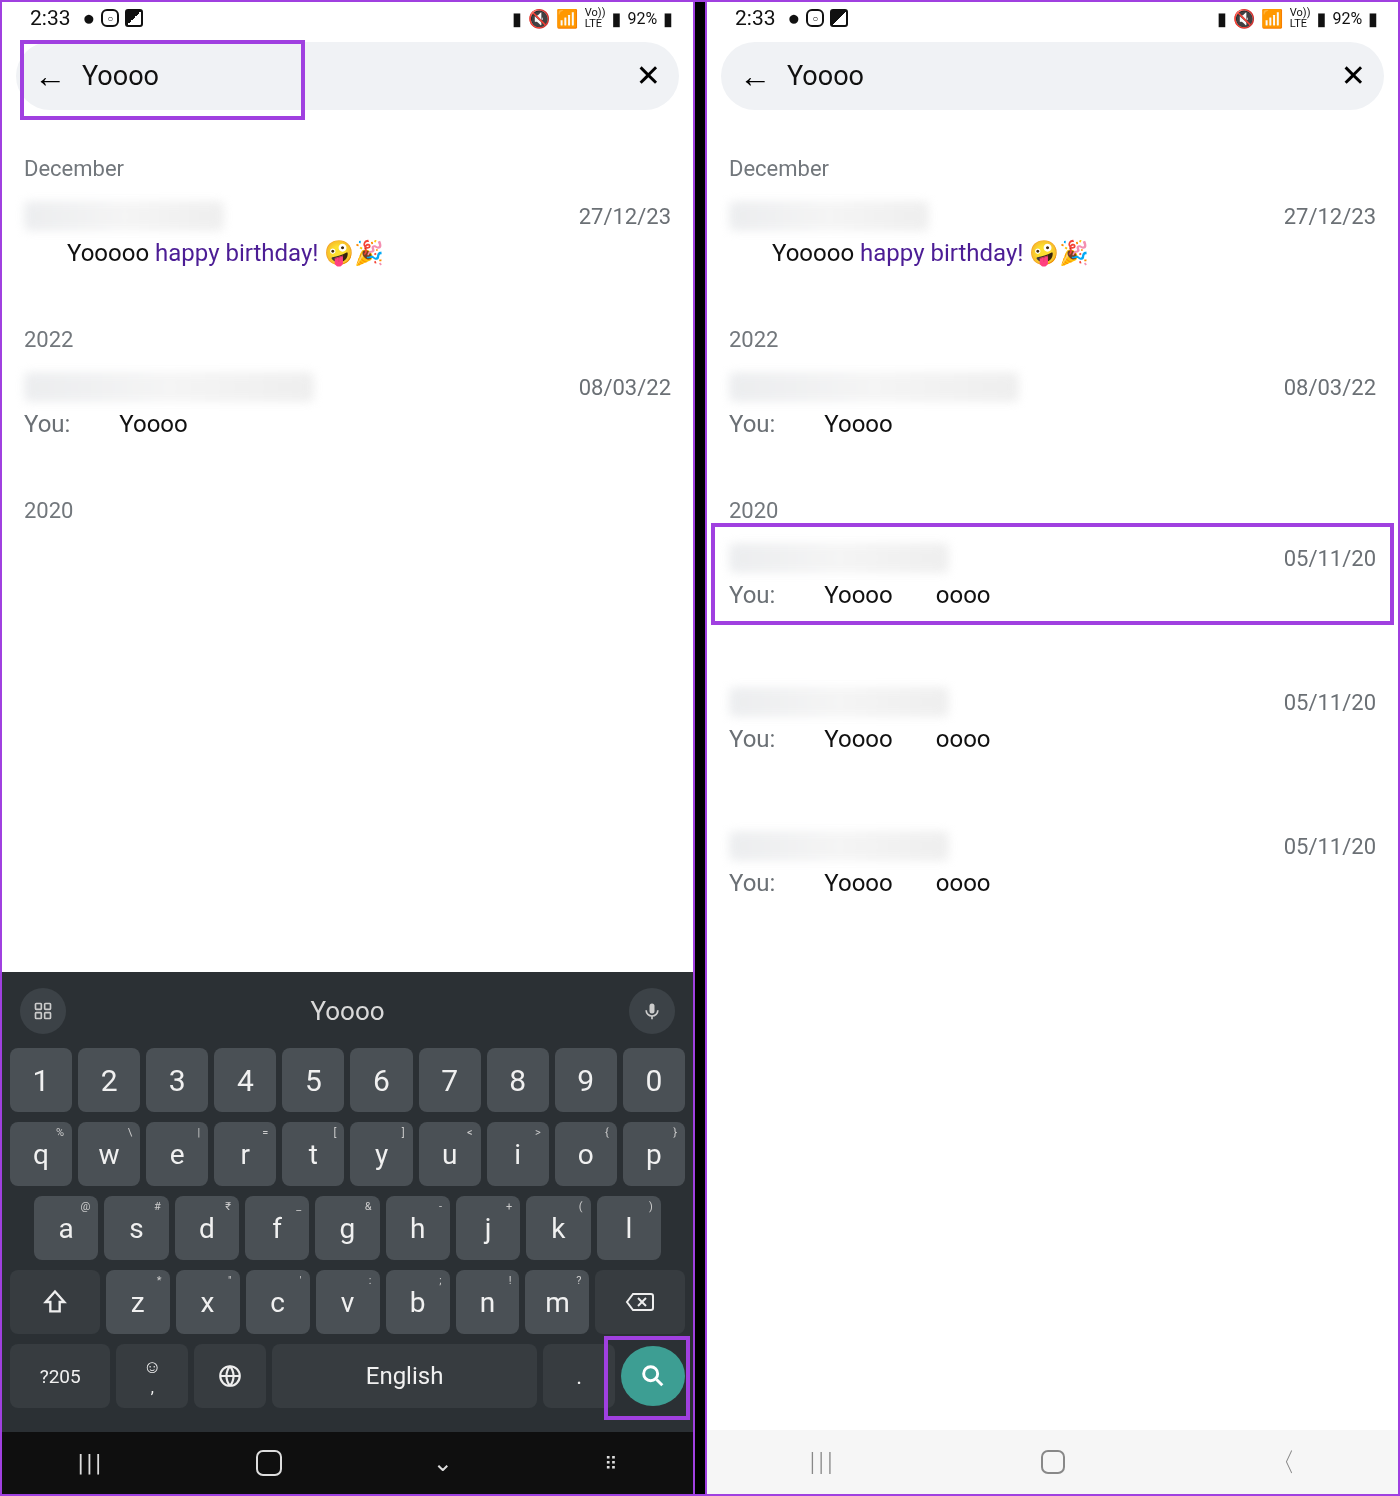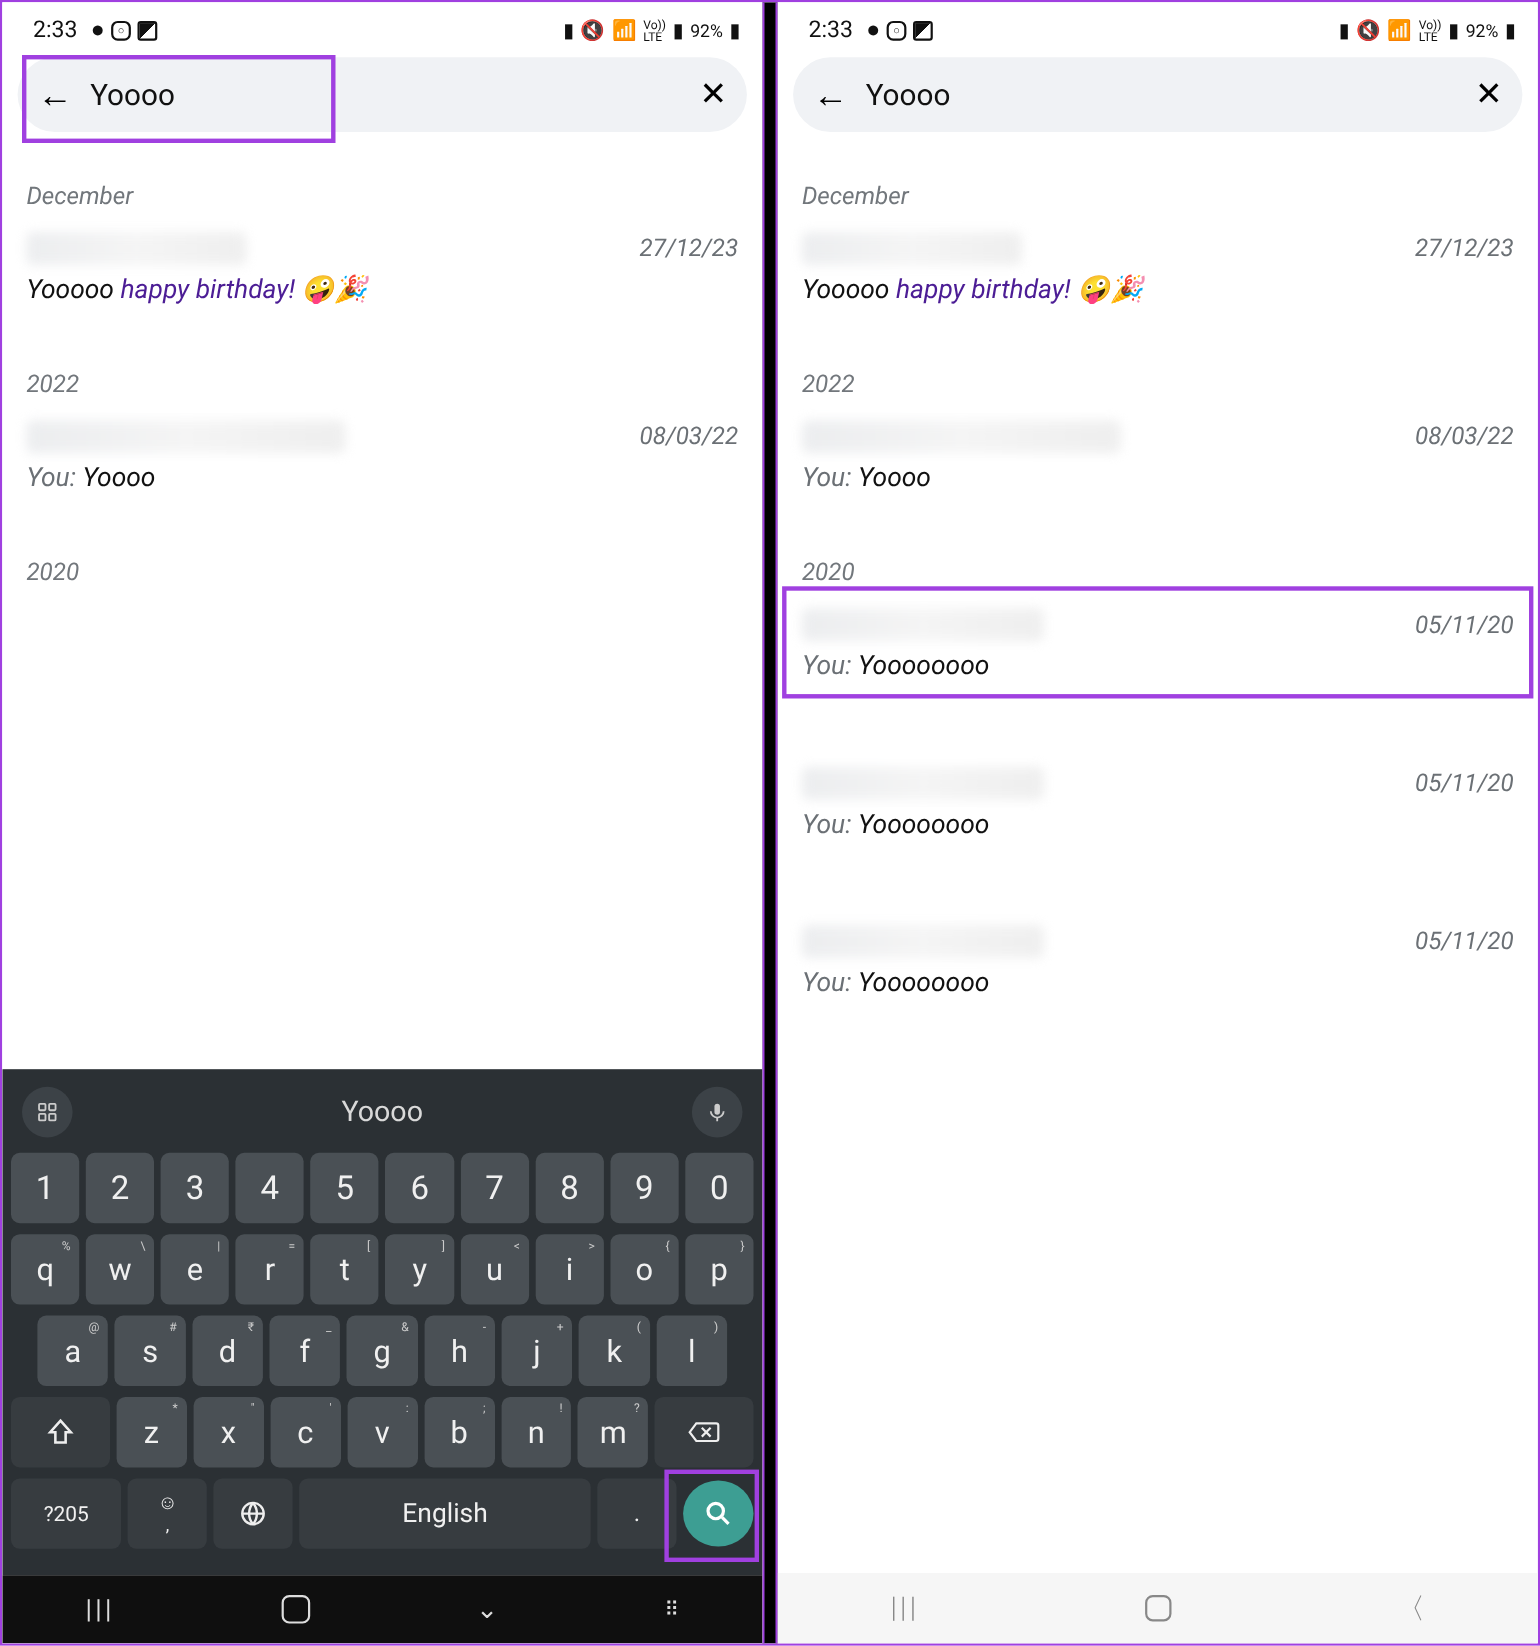--- a/index.html
+++ b/index.html
@@ -23,21 +23,21 @@
     width: 14px;
     background: #000;
     border-left: 2px solid #a040e0;
     border-right: 2px solid #a040e0;
   }
   
   .status-bar {
     display: flex;
     justify-content: space-between;
     align-items: center;
-    padding: 14px 20px 4px 28px;
+    padding: 4px 20px 4px 28px;
     font-size: 21px;
     color: #111;
   }
   .status-left, .status-right { display: flex; align-items: center; gap: 6px; }
   .status-left .time { margin-right: 6px; }
   .status-right span { font-size: 18px; }
   .status-right .pct { font-size: 16px; }
   
   .searchbar-wrap { padding: 8px 14px 4px; position: relative; }
   .searchbar {
@@ -45,41 +45,41 @@
     border-radius: 40px;
     display: flex;
     align-items: center;
     padding: 14px 18px;
     height: 68px;
   }
   .searchbar .back { font-size: 32px; margin-right: 16px; line-height: 1; }
   .searchbar .query { font-size: 27px; color: #111; flex: 1; }
   .searchbar .clear { font-size: 30px; font-weight: 400; line-height: 1;}
   
-  .results { flex: 1; padding: 24px 22px 0; font-style: italic; }
+  .results { flex: 1; padding: 24px 22px 0; }
   .section-label { color: #72777c; font-size: 22px; margin-bottom: 12px; }
   .results .section-label:first-child { margin-top: 18px; }
   .result {
     padding: 8px 0 60px;
     position: relative;
   }
   .result .row1 { display: flex; justify-content: space-between; align-items: center; }
   .blurred-name {
     width: 200px;
     height: 30px;
     background: linear-gradient(90deg, #e2e4e7 0%, #f0f0f0 50%, #e6e6e6 100%);
     filter: blur(5px);
     border-radius: 6px;
     opacity: 0.65;
   }
   .blurred-name.wide { width: 290px; }
   .date { color: #6b7075; font-size: 22px; }
   .snippet { font-size: 24px; margin-top: 8px; color: #111; }
   .snippet .prefix { color: #6b7075; }
-  .snippet .match { color: #111; }
+  .snippet .match { color: #111; margin-left: 43px; }
   .snippet .rest { color: #4c1d95; }
   
   .hl-box {
     position: absolute;
     border: 4px solid #a040e0;
     pointer-events: none;
   }
   
   .keyboard {
     background: #2b3034;

